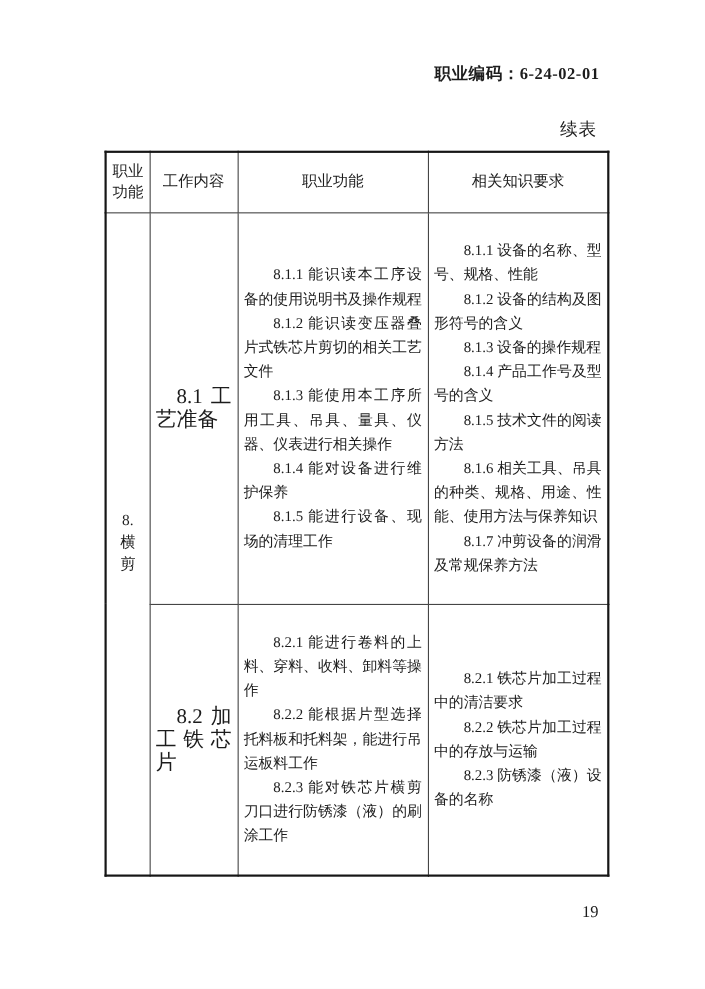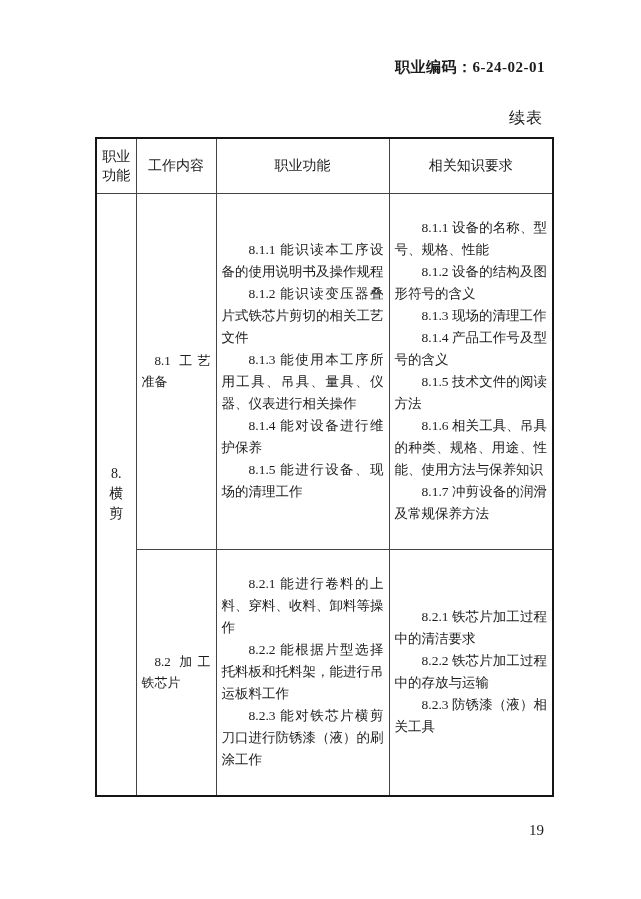--- a/index.html
+++ b/index.html
@@ -62,21 +62,21 @@
   .v-label {
     width: 18px;
     margin: 0 auto;
     font-size: 14px;
     line-height: 20px;
     word-break: break-all;
     text-align: center;
   }
   td.cell-work {
     padding: 16px 5px;
-    font-size: 13px;
+    font-size: 19px;
   }
   .work-text {
     text-indent: 1em;
     line-height: 21px;
     text-align: justify;
   }
   td.cell-skills, td.cell-knowledge {
     padding: 4px 5px;
     font-size: 13.5px;
   }
@@ -130,40 +130,40 @@
         <td class="cell-skills">
             <p>8.1.1 能识读本工序设备的使用说明书及操作规程</p>
             <p>8.1.2 能识读变压器叠片式铁芯片剪切的相关工艺文件</p>
             <p>8.1.3 能使用本工序所用工具、吊具、量具、仪器、仪表进行相关操作</p>
             <p>8.1.4 能对设备进行维护保养</p>
             <p>8.1.5 能进行设备、现场的清理工作</p>
           </td>
         <td class="cell-knowledge">
             <p>8.1.1 设备的名称、型号、规格、性能</p>
             <p>8.1.2 设备的结构及图形符号的含义</p>
-            <p>8.1.3 现场的清理工作</p>
+            <p>8.1.3 设备的操作规程</p>
             <p>8.1.4 产品工作号及型号的含义</p>
             <p>8.1.5 技术文件的阅读方法</p>
             <p>8.1.6 相关工具、吊具的种类、规格、用途、性能、使用方法与保养知识</p>
             <p>8.1.7 冲剪设备的润滑及常规保养方法</p>
           </td>
       </tr>
       <tr class="row-82">
         <td class="cell-work">
           <div class="work-text">8.2 加工铁芯片</div>
         </td>
         <td class="cell-skills">
             <p>8.2.1 能进行卷料的上料、穿料、收料、卸料等操作</p>
             <p>8.2.2 能根据片型选择托料板和托料架，能进行吊运板料工作</p>
             <p>8.2.3 能对铁芯片横剪刀口进行防锈漆（液）的刷涂工作</p>
           </td>
         <td class="cell-knowledge">
             <p>8.2.1 铁芯片加工过程中的清洁要求</p>
             <p>8.2.2 铁芯片加工过程中的存放与运输</p>
-            <p>8.2.3 防锈漆（液）相关工具</p>
+            <p>8.2.3 防锈漆（液）设备的名称</p>
           </td>
       </tr>
     </tbody>
   </table>
 
   <div class="page-number">19</div>
 
 </div>
 
 </body></html>

